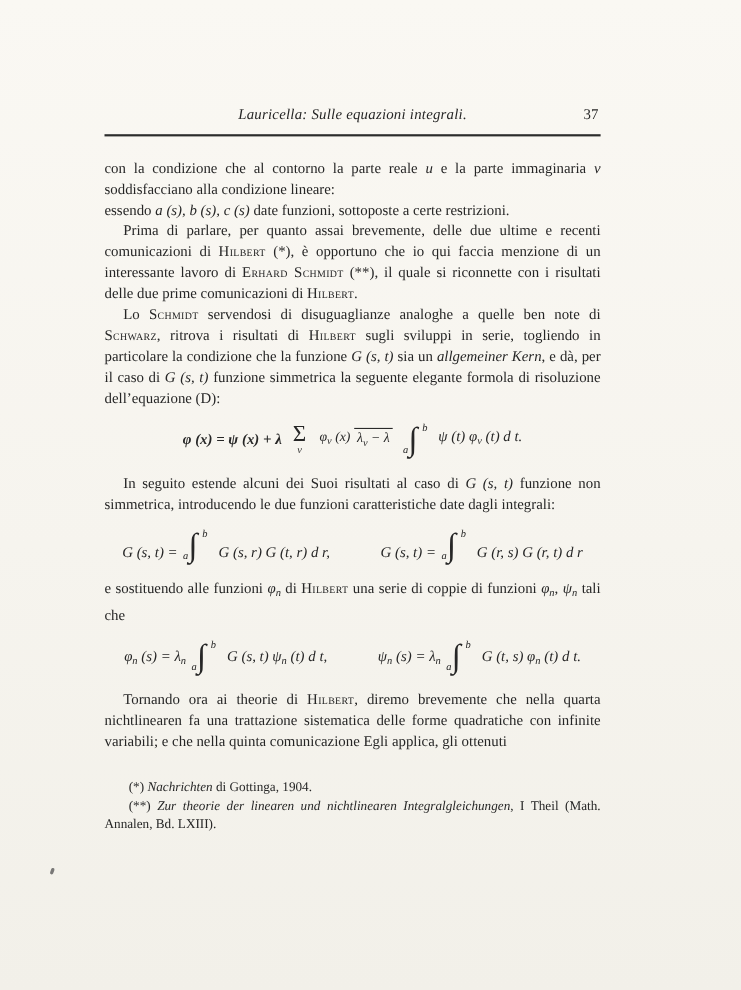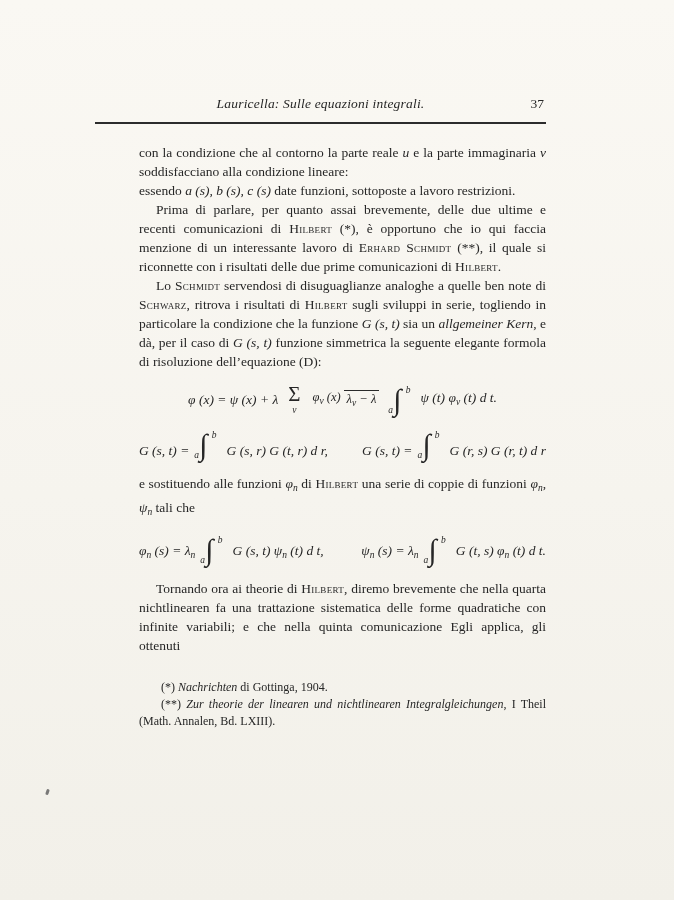--- a/index.html
+++ b/index.html
@@ -18,21 +18,21 @@
   }
   .inner { padding: 96px 128px 0 95px; }
 
   
   .hdr { position: relative; text-align: center; font-size: 13.5px; height: 17px; }
   .hdr-title { font-style: italic; letter-spacing: 0.2px; }
   .hdr-num { position: absolute; right: 2px; top: 0; font-style: normal; }
   .rule { border-top: 2px solid #2c2c2c; margin-top: 9px; }
 
   
-  .content { margin-top: 19px; text-align: justify; font-size: 13.5px; line-height: 19px; margin-left: 44px; }
+  .content { margin-top: 19px; text-align: justify; font-size: 13.5px; line-height: 19px; }
   p.para { margin: 0; }
   .indent { text-indent: 17px; }
   .sc { font-variant: small-caps; letter-spacing: 0.3px; }
   .it { font-style: italic; }
   .sb { font-size: 9.5px; vertical-align: -3px; font-style: italic; }
 
   
   .eq { display: flex; justify-content: center; align-items: center; font-style: italic; margin: 8px 0; }
   .eq-tall { margin: 13px 0 14px; }
   .grp { white-space: nowrap; }
@@ -68,44 +68,45 @@
       <span class="hdr-title">Lauricella: Sulle equazioni integrali.</span>
       <span class="hdr-num">37</span>
     </header>
     <div class="rule"></div>
 
     <main class="content">
 
       <p class="para"><span>con la condizione che al contorno la parte reale </span><span class="it">u</span><span> e la parte immaginaria </span><span class="it">v</span><span> soddisfacciano alla condizione lineare:</span></p>
 
 
-      <p class="para"><span>essendo </span><span class="it">a (s), b (s), c (s)</span><span> date funzioni, sottoposte a lavoro restrizioni.</span></p>
+      <p class="para"><span>essendo </span><span class="it">a (s), b (s), c (s)</span><span> date funzioni, sottoposte a certe restrizioni.</span></p>
 
       <p class="para indent"><span>Prima di parlare, per quanto assai brevemente, delle due ultime e recenti comunicazioni di </span><span class="sc">Hilbert</span><span> (*), è opportuno che io qui faccia menzione di un interessante lavoro di </span><span class="sc">Erhard Schmidt</span><span> (**), il quale si riconnette con i risultati delle due prime comunicazioni di </span><span class="sc">Hilbert</span><span>.</span></p>
 
       <p class="para indent"><span>Lo </span><span class="sc">Schmidt</span><span> servendosi di disuguaglianze analoghe a quelle ben note di </span><span class="sc">Schwarz</span><span>, ritrova i risultati di </span><span class="sc">Hilbert</span><span> sugli sviluppi in serie, togliendo in particolare la condizione che la funzione </span><span class="it">G (s, t)</span><span> sia un </span><span class="it">allgemeiner Kern</span><span>, e dà, per il caso di </span><span class="it">G (s, t)</span><span> funzione simmetrica la seguente elegante formola di risoluzione dell’equazione (D):</span></p>
 
       <div class="eq eq-tall">
-        <span class="grp" style="margin-right:5px;">φ (x) = ψ (x) + λ</span>
+        <span class="grp" style="margin-right:5px;font-weight:bold;">φ (x) = ψ (x) + λ</span>
         <span class="bigsum">
           <span class="sum-sym">Σ</span>
           <span class="sum-sub">ν</span>
         </span>
         <span class="frac">
           <span class="frac-top"><span>φ</span><span class="sb">ν</span><span> (x)</span></span>
           <span class="frac-bot"><span>λ</span><span class="sb">ν</span><span> − λ</span></span>
         </span>
         <span class="integral">
           <span class="int-sym">∫</span>
           <span class="int-sup">b</span>
           <span class="int-sub">a</span>
         </span>
         <span class="grp"><span>ψ (t) φ</span><span class="sb">ν</span><span> (t) d t.</span></span>
       </div>
 
+      <p class="para indent"><span>In seguito estende alcuni dei Suoi risultati al caso di </span><span class="it">G (s, t)</span><span> funzione non simmetrica, introducendo le due funzioni caratteristiche date dagli integrali:</span></p>
 
       <div class="eq eq-tall">
         <span class="eq-half">
           <span class="grp">G (s, t) =</span>
           <span class="integral">
             <span class="int-sym">∫</span>
             <span class="int-sup">b</span>
             <span class="int-sub">a</span>
           </span>
           <span class="grp">G (s, r) G (t, r) d r,</span>

